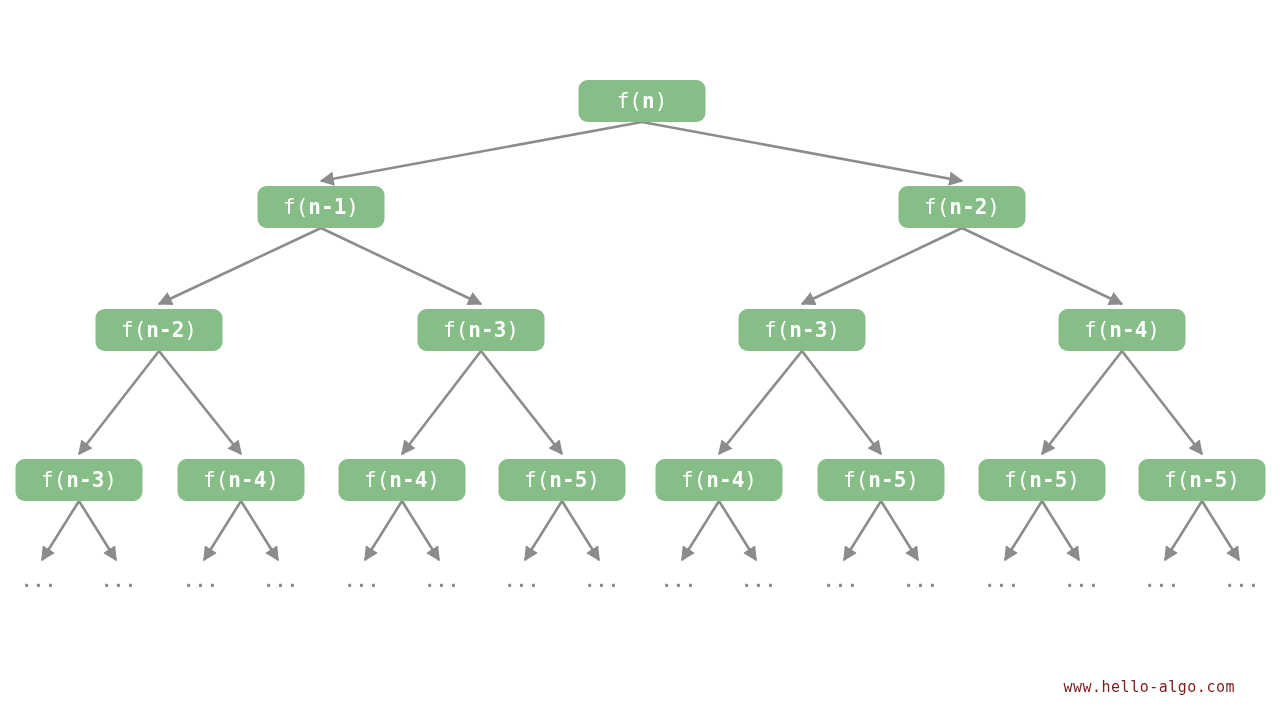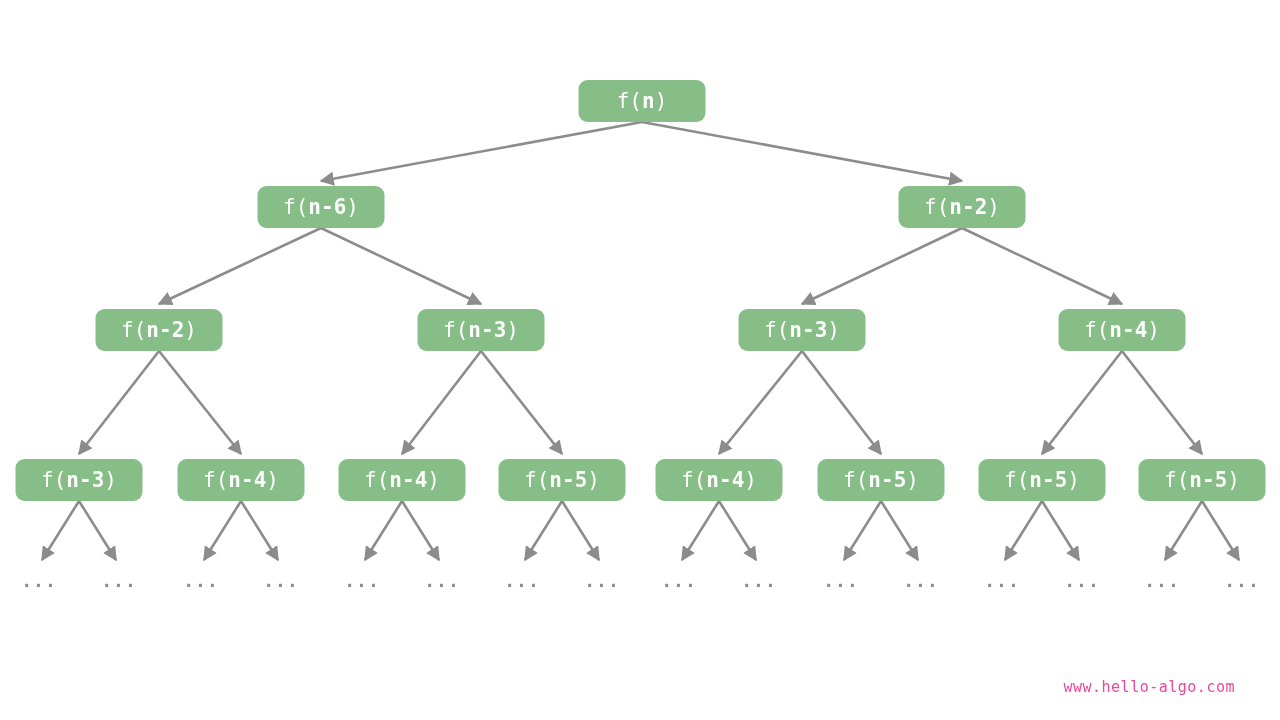--- a/index.html
+++ b/index.html
@@ -99,21 +99,21 @@
       <line x1="881" y1="501" x2="918" y2="560" stroke="#8C8C8C" stroke-width="2.6" marker-end="url(#arrow)"></line>
       <line x1="1122" y1="351" x2="1042" y2="454" stroke="#8C8C8C" stroke-width="2.6" marker-end="url(#arrow)"></line>
       <line x1="1042" y1="501" x2="1005" y2="560" stroke="#8C8C8C" stroke-width="2.6" marker-end="url(#arrow)"></line>
       <line x1="1042" y1="501" x2="1079" y2="560" stroke="#8C8C8C" stroke-width="2.6" marker-end="url(#arrow)"></line>
       <line x1="1122" y1="351" x2="1202" y2="454" stroke="#8C8C8C" stroke-width="2.6" marker-end="url(#arrow)"></line>
       <line x1="1202" y1="501" x2="1165" y2="560" stroke="#8C8C8C" stroke-width="2.6" marker-end="url(#arrow)"></line>
       <line x1="1202" y1="501" x2="1239" y2="560" stroke="#8C8C8C" stroke-width="2.6" marker-end="url(#arrow)"></line>
     </svg>
   <div class="nodes-layer" id="nodes-layer">
       <div class="node" style="left: 642px; top: 101px; width: 127px; height: 42px; background: rgb(135, 190, 135); color: rgb(255, 255, 255);"><span class="pre">f(</span><span class="arg">n</span><span class="post">)</span></div>
-      <div class="node" style="left: 321px; top: 207px; width: 127px; height: 42px; background: rgb(135, 190, 135); color: rgb(255, 255, 255);"><span class="pre">f(</span><span class="arg">n-6</span><span class="post">)</span></div>
+      <div class="node" style="left: 321px; top: 207px; width: 127px; height: 42px; background: rgb(135, 190, 135); color: rgb(255, 255, 255);"><span class="pre">f(</span><span class="arg">n-1</span><span class="post">)</span></div>
       <div class="node" style="left: 962px; top: 207px; width: 127px; height: 42px; background: rgb(135, 190, 135); color: rgb(255, 255, 255);"><span class="pre">f(</span><span class="arg">n-2</span><span class="post">)</span></div>
       <div class="node" style="left: 159px; top: 330px; width: 127px; height: 42px; background: rgb(135, 190, 135); color: rgb(255, 255, 255);"><span class="pre">f(</span><span class="arg">n-2</span><span class="post">)</span></div>
       <div class="node" style="left: 481px; top: 330px; width: 127px; height: 42px; background: rgb(135, 190, 135); color: rgb(255, 255, 255);"><span class="pre">f(</span><span class="arg">n-3</span><span class="post">)</span></div>
       <div class="node" style="left: 802px; top: 330px; width: 127px; height: 42px; background: rgb(135, 190, 135); color: rgb(255, 255, 255);"><span class="pre">f(</span><span class="arg">n-3</span><span class="post">)</span></div>
       <div class="node" style="left: 1122px; top: 330px; width: 127px; height: 42px; background: rgb(135, 190, 135); color: rgb(255, 255, 255);"><span class="pre">f(</span><span class="arg">n-4</span><span class="post">)</span></div>
       <div class="node" style="left: 79px; top: 480px; width: 127px; height: 42px; background: rgb(135, 190, 135); color: rgb(255, 255, 255);"><span class="pre">f(</span><span class="arg">n-3</span><span class="post">)</span></div>
       <div class="leaf" style="left: 39px; top: 585px; color: rgb(140, 140, 140);">...</div>
       <div class="leaf" style="left: 119px; top: 585px; color: rgb(140, 140, 140);">...</div>
       <div class="node" style="left: 241px; top: 480px; width: 127px; height: 42px; background: rgb(135, 190, 135); color: rgb(255, 255, 255);"><span class="pre">f(</span><span class="arg">n-4</span><span class="post">)</span></div>
       <div class="leaf" style="left: 201px; top: 585px; color: rgb(140, 140, 140);">...</div>
@@ -130,14 +130,14 @@
       <div class="node" style="left: 881px; top: 480px; width: 127px; height: 42px; background: rgb(135, 190, 135); color: rgb(255, 255, 255);"><span class="pre">f(</span><span class="arg">n-5</span><span class="post">)</span></div>
       <div class="leaf" style="left: 841px; top: 585px; color: rgb(140, 140, 140);">...</div>
       <div class="leaf" style="left: 921px; top: 585px; color: rgb(140, 140, 140);">...</div>
       <div class="node" style="left: 1042px; top: 480px; width: 127px; height: 42px; background: rgb(135, 190, 135); color: rgb(255, 255, 255);"><span class="pre">f(</span><span class="arg">n-5</span><span class="post">)</span></div>
       <div class="leaf" style="left: 1002px; top: 585px; color: rgb(140, 140, 140);">...</div>
       <div class="leaf" style="left: 1082px; top: 585px; color: rgb(140, 140, 140);">...</div>
       <div class="node" style="left: 1202px; top: 480px; width: 127px; height: 42px; background: rgb(135, 190, 135); color: rgb(255, 255, 255);"><span class="pre">f(</span><span class="arg">n-5</span><span class="post">)</span></div>
       <div class="leaf" style="left: 1162px; top: 585px; color: rgb(140, 140, 140);">...</div>
       <div class="leaf" style="left: 1242px; top: 585px; color: rgb(140, 140, 140);">...</div>
     </div>
-  <div class="watermark" id="watermark" style="color: #ec4899;">www.hello-algo.com</div>
+  <div class="watermark" id="watermark" style="color: #7f1d1d;">www.hello-algo.com</div>
 </div>
 
 </body></html>

